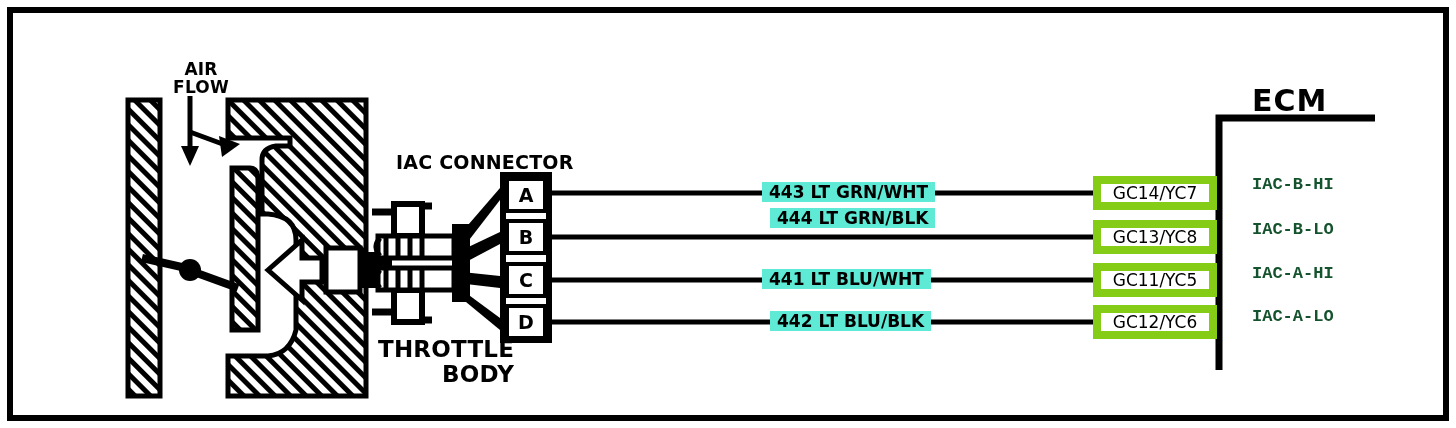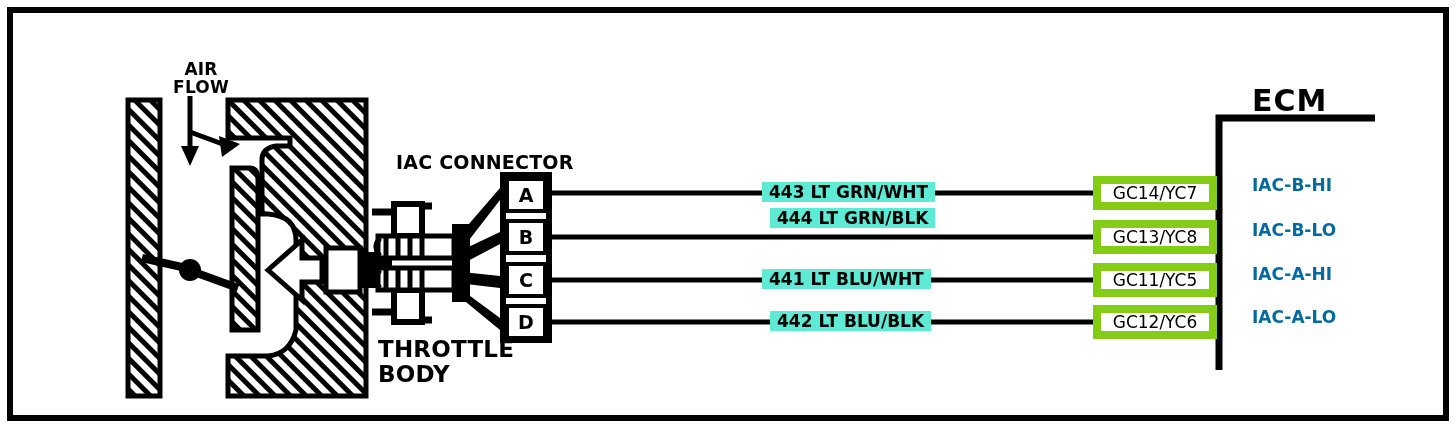--- a/index.html
+++ b/index.html
@@ -10,21 +10,21 @@
   #root{position:relative;width:1456px;height:428px;background:#fff;}
 
   
   .frame{
     position:absolute;left:7px;top:7px;width:1442px;height:414px;
     border:6px solid #000;box-sizing:border-box;background:#fff;
   }
 
   .lbl{
     position:absolute;color:#000;font-weight:bold;
-    white-space:pre;line-height:1.08;letter-spacing:0.2px;
+    white-space:pre;line-height:1.08;letter-spacing:0.2px;text-align:right;
   }
   .lbl.center{text-align:center;}
 
   
   #air-flow-label{left:166px;top:60px;font-size:17px;text-align:center;width:70px;}
   #iac-connector-label{left:396px;top:152px;font-size:19px;}
   #throttle-body-label{left:378px;top:337px;font-size:23px;}
   #ecm-label{left:1252px;top:85px;font-size:30px;letter-spacing:1px;}
 
   
@@ -47,22 +47,23 @@
     font-family:"DejaVu Sans","Liberation Sans",sans-serif;
   }
 
   
   .wirelabel{
     position:absolute;font-size:17px;font-weight:bold;color:#000;
     background:#5eead4;padding:0 7px;white-space:nowrap;
   }
   
   .fnlabel{
-    position:absolute;left:1252px;font-size:17px;font-weight:bold;color:#0369a1;
+    position:absolute;left:1252px;font-size:17px;font-weight:bold;color:#14532d;
     white-space:nowrap;
+    font-family:Liberation Mono, monospace;
   }
 </style>
 </head>
 <body>
 
 <div id="root">
 
   <div class="frame"></div>
 
   <svg class="art" viewBox="0 0 1456 428" xmlns="http://www.w3.org/2000/svg">

